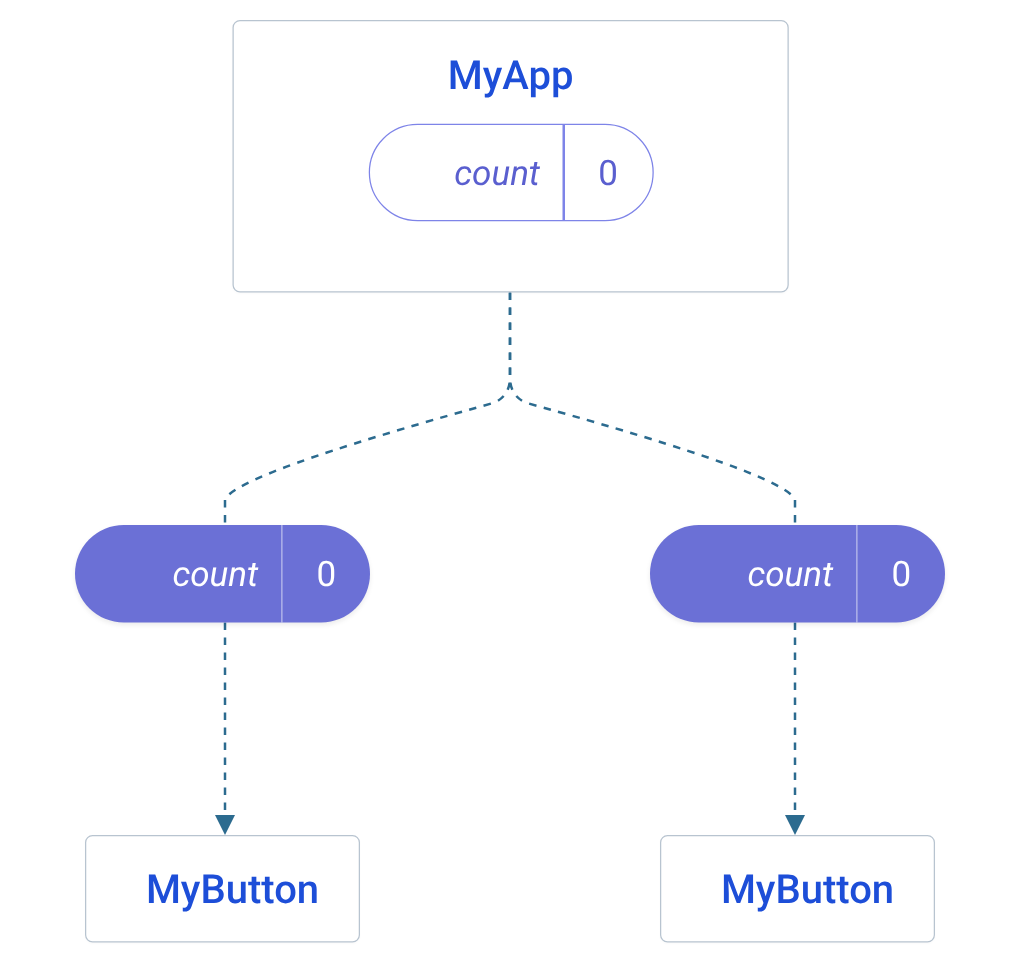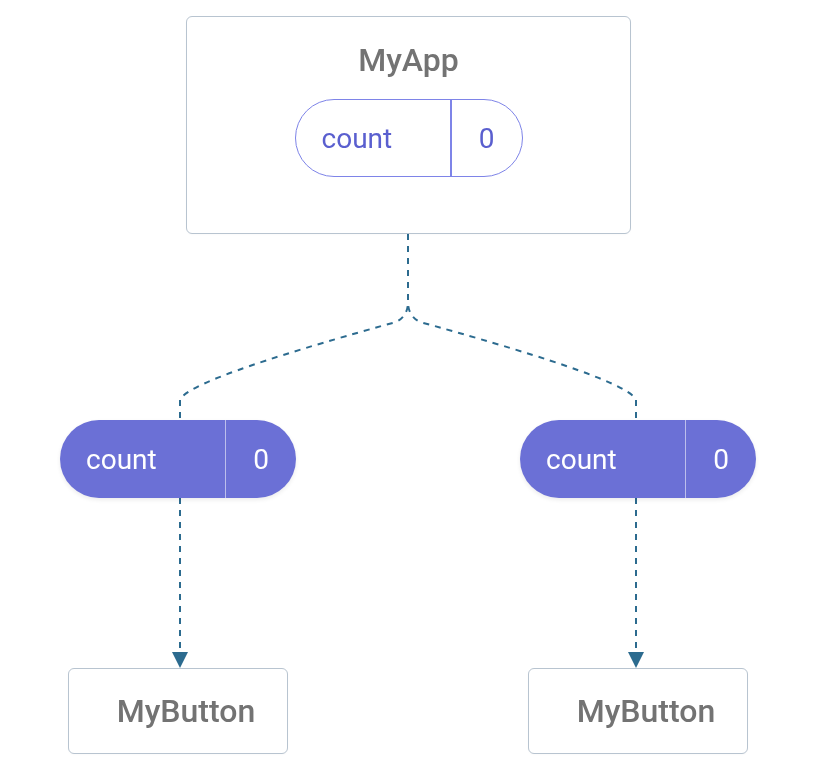--- a/index.html
+++ b/index.html
@@ -37,21 +37,21 @@
     }
     .child-node {
       width: 220px;
       height: 86px;
       top: 668px;
       padding-left: 16px;
     }
     .child-left { left: 68px; }
     .child-right { left: 528px; }
     .node-title {
-      color: #737373;
+      color: #1d4ed8;
       font-size: 32px;
       font-weight: 500;
     }
     .pill {
       position: relative;
       display: flex;
       align-items: center;
       border-radius: 999px;
       font-size: 28px;
       height: 78px;
@@ -67,22 +67,23 @@
       background: #6b70d6;
       color: #ffffff;
       width: 236px;
       top: 420px;
       box-shadow: 0 2px 4px rgba(0,0,0,0.08);
     }
     .pill-left { left: 60px; }
     .pill-right { left: 520px; }
     .pill-label {
       flex: 1;
-      text-align: left;
+      text-align: right;
       padding: 0 18px 0 26px;
+      font-style: italic;
     }
     .pill-value {
       width: 70px;
       text-align: center;
       height: 100%;
       display: flex;
       align-items: center;
       justify-content: center;
     }
     .pill-outline .pill-divider {

